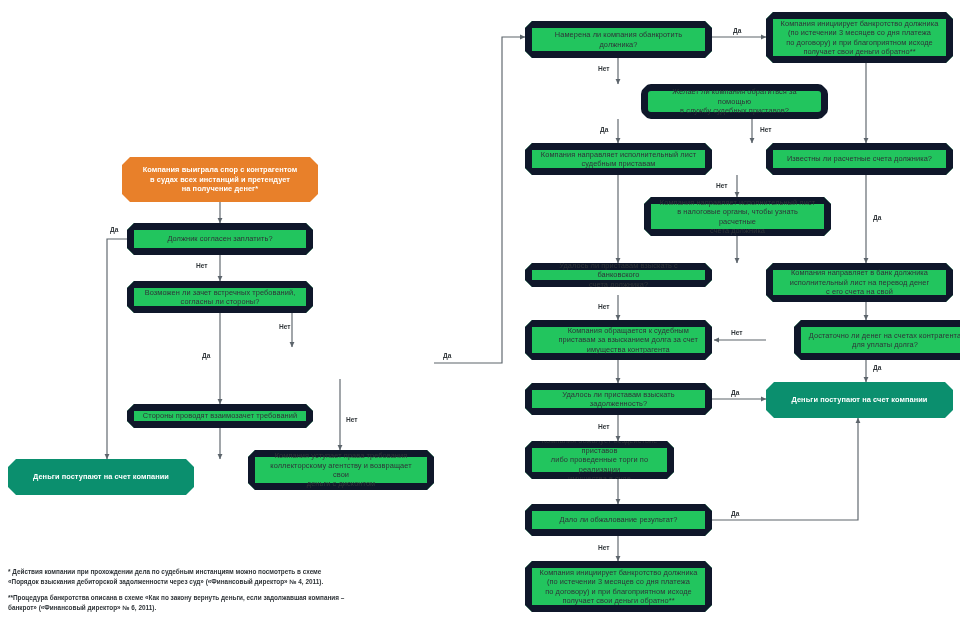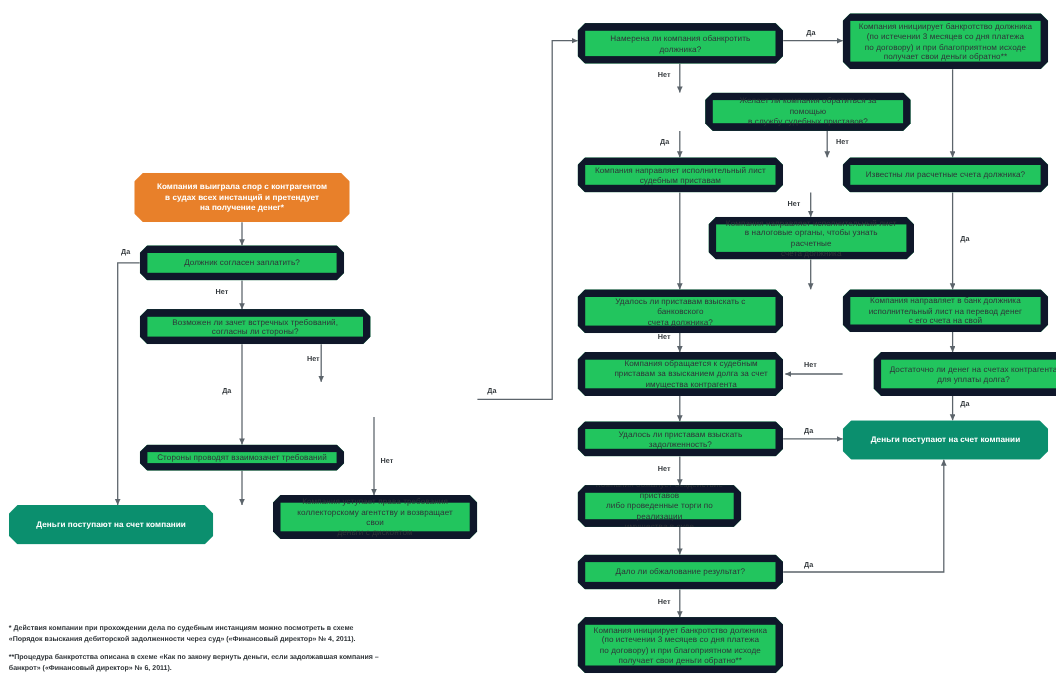--- a/index.html
+++ b/index.html
@@ -101,21 +101,21 @@
   <div class="node orange" style="left:122px;top:157px;width:196px;height:45px;">
     <span>Компания выиграла спор с контрагентом
 в судах всех инстанций  и претендует
 на получение денег*</span>
   </div>
 
   <div class="node plain" style="left:127px;top:223px;width:186px;height:32px;">
     <span>Должник согласен заплатить?</span>
   </div>
 
-  <div class="node plain" style="left:127px;top:281px;width:210px;height:32px;">
+  <div class="node plain" style="left:127px;top:281px;width:186px;height:32px;">
     <span>Возможен ли зачет встречных требований,
 согласны ли стороны?</span>
   </div>
 
 
   <div class="node plain" style="left:127px;top:404px;width:186px;height:24px;">
     <span>Стороны проводят взаимозачет требований</span>
   </div>
 
   <div class="node green" style="left:8px;top:459px;width:186px;height:36px;">
@@ -133,41 +133,41 @@
 должника?</span>
   </div>
 
   <div class="node plain" style="left:766px;top:12px;width:187px;height:51px;">
     <span>Компания инициирует банкротство должника
 (по истечении 3 месяцев со дня платежа
 по договору) и при благоприятном исходе
 получает свои деньги обратно**</span>
   </div>
 
-  <div class="node plain" style="left:641px;top:84px;width:187px;height:35px;">
+  <div class="node plain" style="left:641px;top:84px;width:187px;height:35px;border-radius:10px;">
     <span>Желает ли компания обратиться за помощью
 в службу судебных приставов?</span>
   </div>
 
   <div class="node plain" style="left:525px;top:143px;width:187px;height:32px;">
     <span>Компания направляет исполнительный лист
 судебным приставам</span>
   </div>
 
   <div class="node plain" style="left:766px;top:143px;width:187px;height:32px;">
     <span>Известны ли расчетные счета должника?</span>
   </div>
 
   <div class="node plain" style="left:644px;top:197px;width:187px;height:39px;">
     <span>Компания направляет исполнительный лист
 в налоговые органы, чтобы узнать расчетные
 счета должника</span>
   </div>
 
-  <div class="node plain" style="left:525px;top:263px;width:187px;height:40px;">
+  <div class="node plain" style="left:525px;top:263px;width:187px;height:24px;">
     <span>Удалось ли приставам взыскать с банковского
 счета должника?</span>
   </div>
 
   <div class="node plain" style="left:766px;top:263px;width:187px;height:39px;">
     <span>Компания направляет в банк должника
 исполнительный лист на перевод денег
 с его счета на свой</span>
   </div>
 

